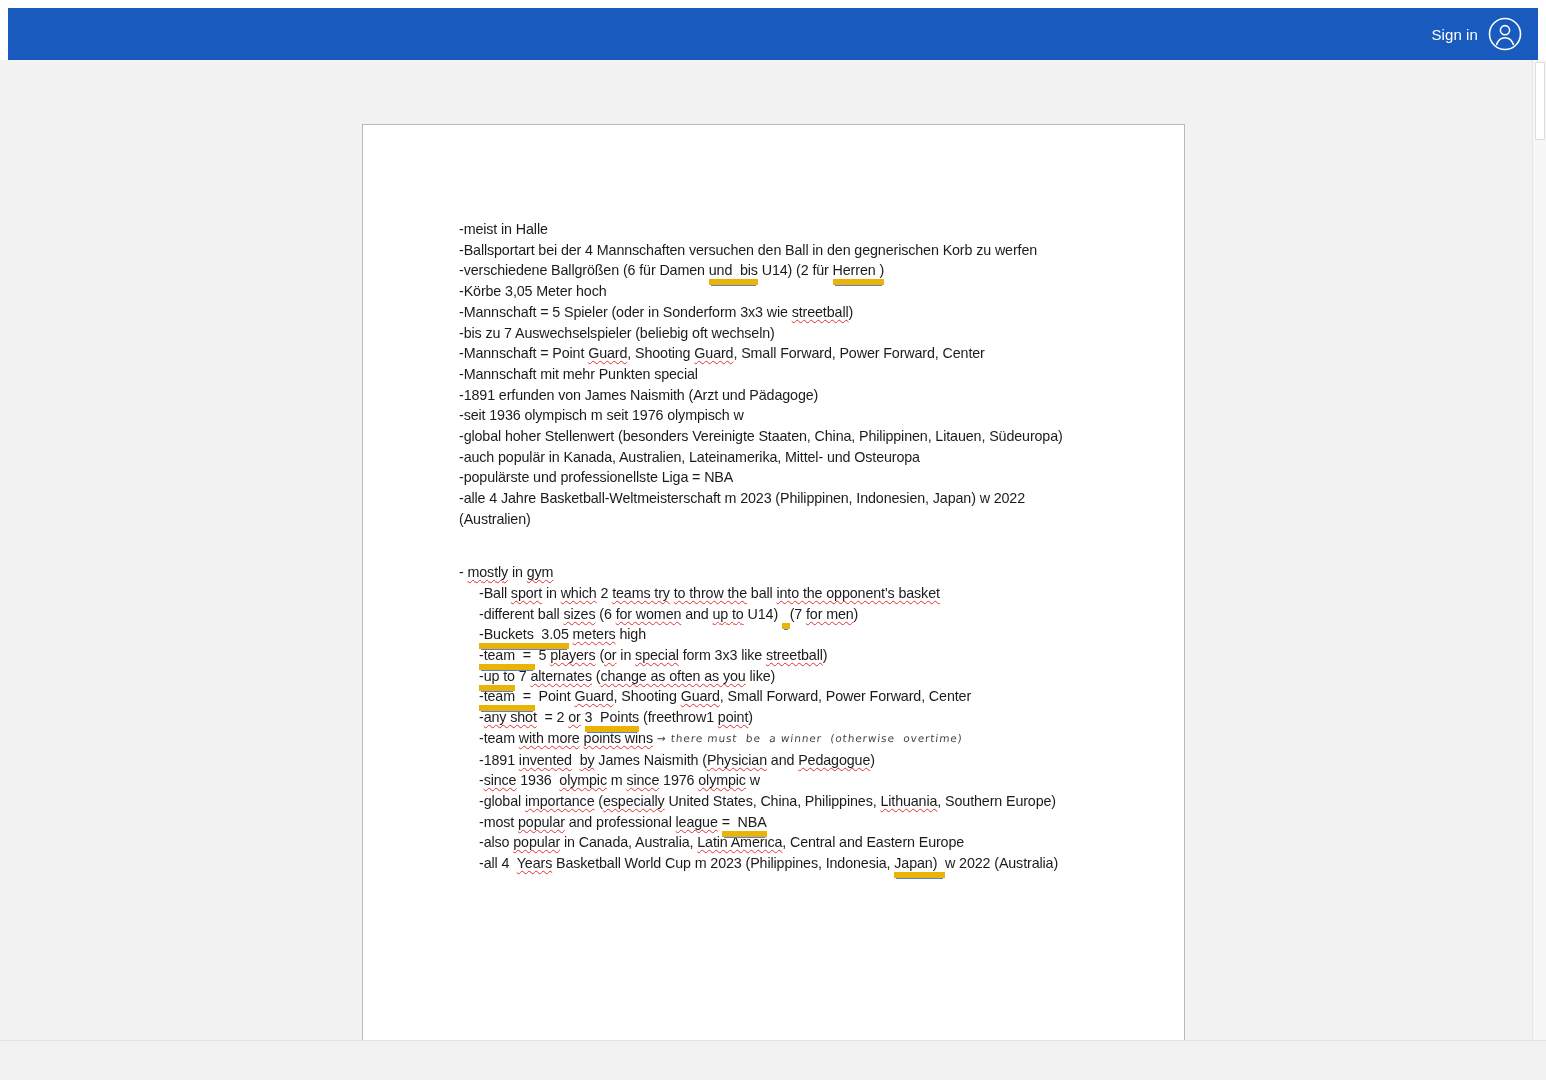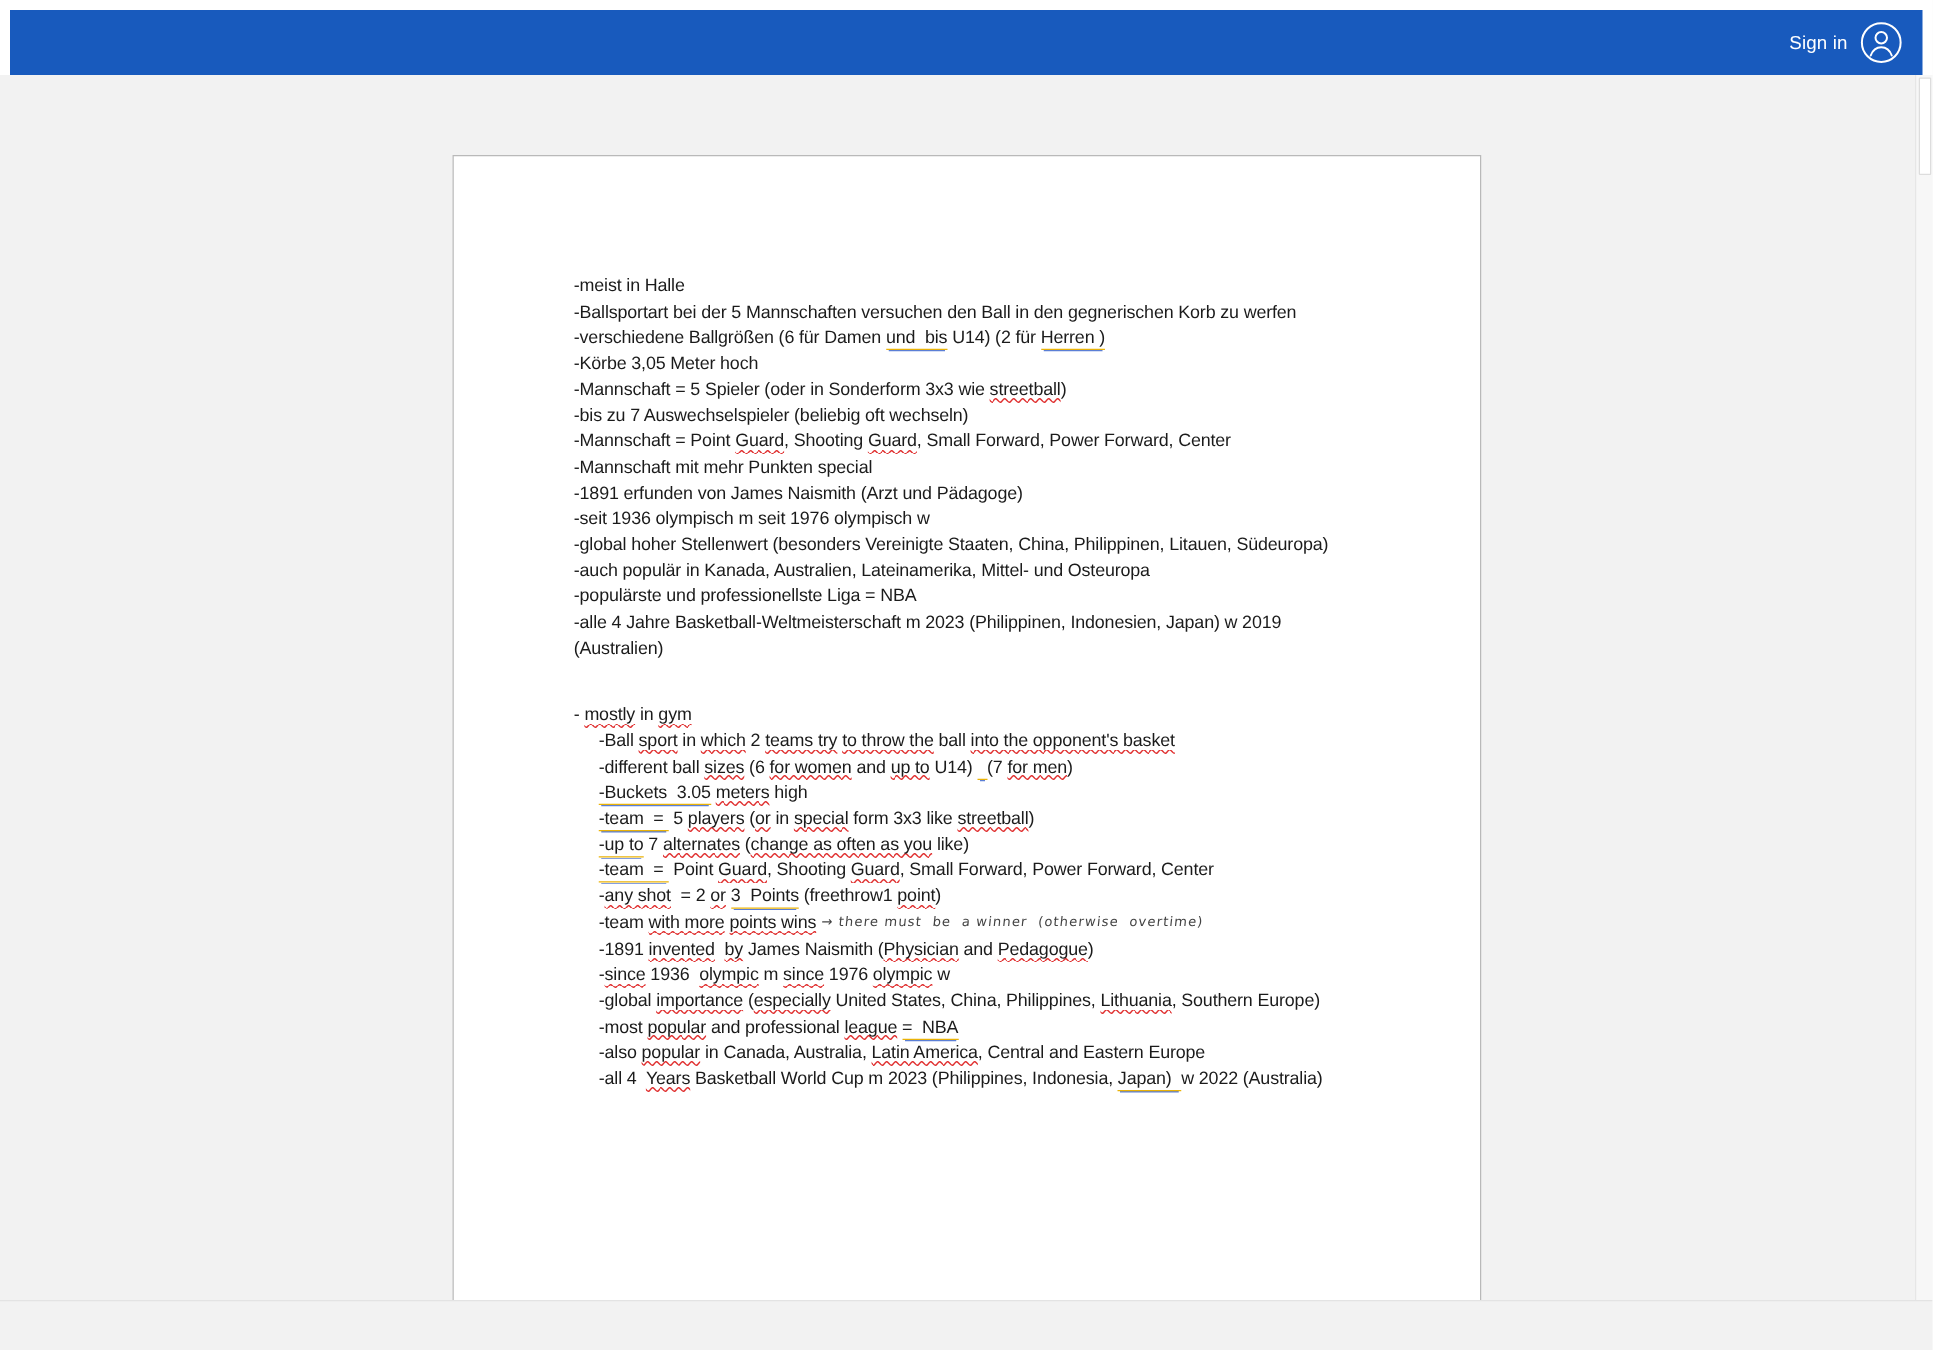--- a/index.html
+++ b/index.html
@@ -112,21 +112,21 @@
   .sp {
     text-decoration: underline wavy #e03030;
     text-decoration-skip-ink: none;
     text-underline-offset: 1.5px;
     text-decoration-thickness: 1px;
     text-align: center;
   }
   
   .gr {
     position: relative;
-    border-bottom: 1px solid #eab308;
+    border-bottom: 6px solid #eab308;
     box-shadow: 0 3px 0 -2px #5b7fd6;
     padding-bottom: 1px;
   }
 
   
   .ink {
     font-family: "DejaVu Sans", sans-serif;
     font-size: 10.5px;
     color: #2a2a2a;
     letter-spacing: 0.9px;
@@ -188,39 +188,39 @@
   </div>
 
   <div class="canvas">
     <div class="canvas-inner">
 
       <div class="page">
         <div class="page-body">
 
           <div class="doc-line"><span>-meist in Halle</span></div>
 
-          <div class="doc-line"><span>-Ballsportart bei der 5 Mannschaften versuchen den Ball in den gegnerischen Korb zu werfen</span></div>
+          <div class="doc-line"><span>-Ballsportart bei der 4 Mannschaften versuchen den Ball in den gegnerischen Korb zu werfen</span></div>
 
           <div class="doc-line"><span>-verschiedene Ballgrößen (6 für Damen </span><span class="gr">und  bis</span><span> U14) (2 für </span><span class="gr">Herren )</span></div>
 
           <div class="doc-line"><span>-Körbe 3,05 Meter hoch</span></div>
 
           <div class="doc-line"><span>-Mannschaft = 5 Spieler (oder in Sonderform 3x3 wie </span><span class="sp">streetball</span><span>)</span></div>
 
           <div class="doc-line"><span>-bis zu 7 Auswechselspieler (beliebig oft wechseln)</span></div>
 
           <div class="doc-line"><span>-Mannschaft = Point </span><span class="sp">Guard</span><span>, Shooting </span><span class="sp">Guard</span><span>, Small Forward, Power Forward, Center</span></div>
 
           <div class="doc-line"><span>-Mannschaft mit mehr Punkten special</span></div>
           <div class="doc-line"><span>-1891 erfunden von James Naismith (Arzt und Pädagoge)</span></div>
           <div class="doc-line"><span>-seit 1936 olympisch m seit 1976 olympisch w</span></div>
           <div class="doc-line"><span>-global hoher Stellenwert (besonders Vereinigte Staaten, China, Philippinen, Litauen, Südeuropa)</span></div>
           <div class="doc-line"><span>-auch populär in Kanada, Australien, Lateinamerika, Mittel- und Osteuropa</span></div>
           <div class="doc-line"><span>-populärste und professionellste Liga = NBA</span></div>
-          <div class="doc-line"><span>-alle 4 Jahre Basketball-Weltmeisterschaft m 2023 (Philippinen, Indonesien, Japan) w 2019</span></div>
+          <div class="doc-line"><span>-alle 4 Jahre Basketball-Weltmeisterschaft m 2023 (Philippinen, Indonesien, Japan) w 2022</span></div>
           <div class="doc-line"><span>(Australien)</span></div>
 
           <div class="doc-line blank"></div>
           <div class="doc-line blank" style="height:12px"></div>
 
           <div class="doc-line"><span>- </span><span class="sp">mostly</span><span> in </span><span class="sp">gym</span></div>
 
           <div class="doc-line indent-1"><span>-Ball </span><span class="sp">sport</span><span> in </span><span class="sp">which</span><span> 2 </span><span class="sp">teams try</span><span> </span><span class="sp">to throw the</span><span> ball </span><span class="sp">into the opponent's basket</span></div>
 
           <div class="doc-line indent-1"><span>-different ball </span><span class="sp">sizes</span><span> (6 </span><span class="sp">for women</span><span> and </span><span class="sp">up to</span><span> U14) </span><span class="gr">  </span><span>(7 </span><span class="sp">for men</span><span>)</span></div>

